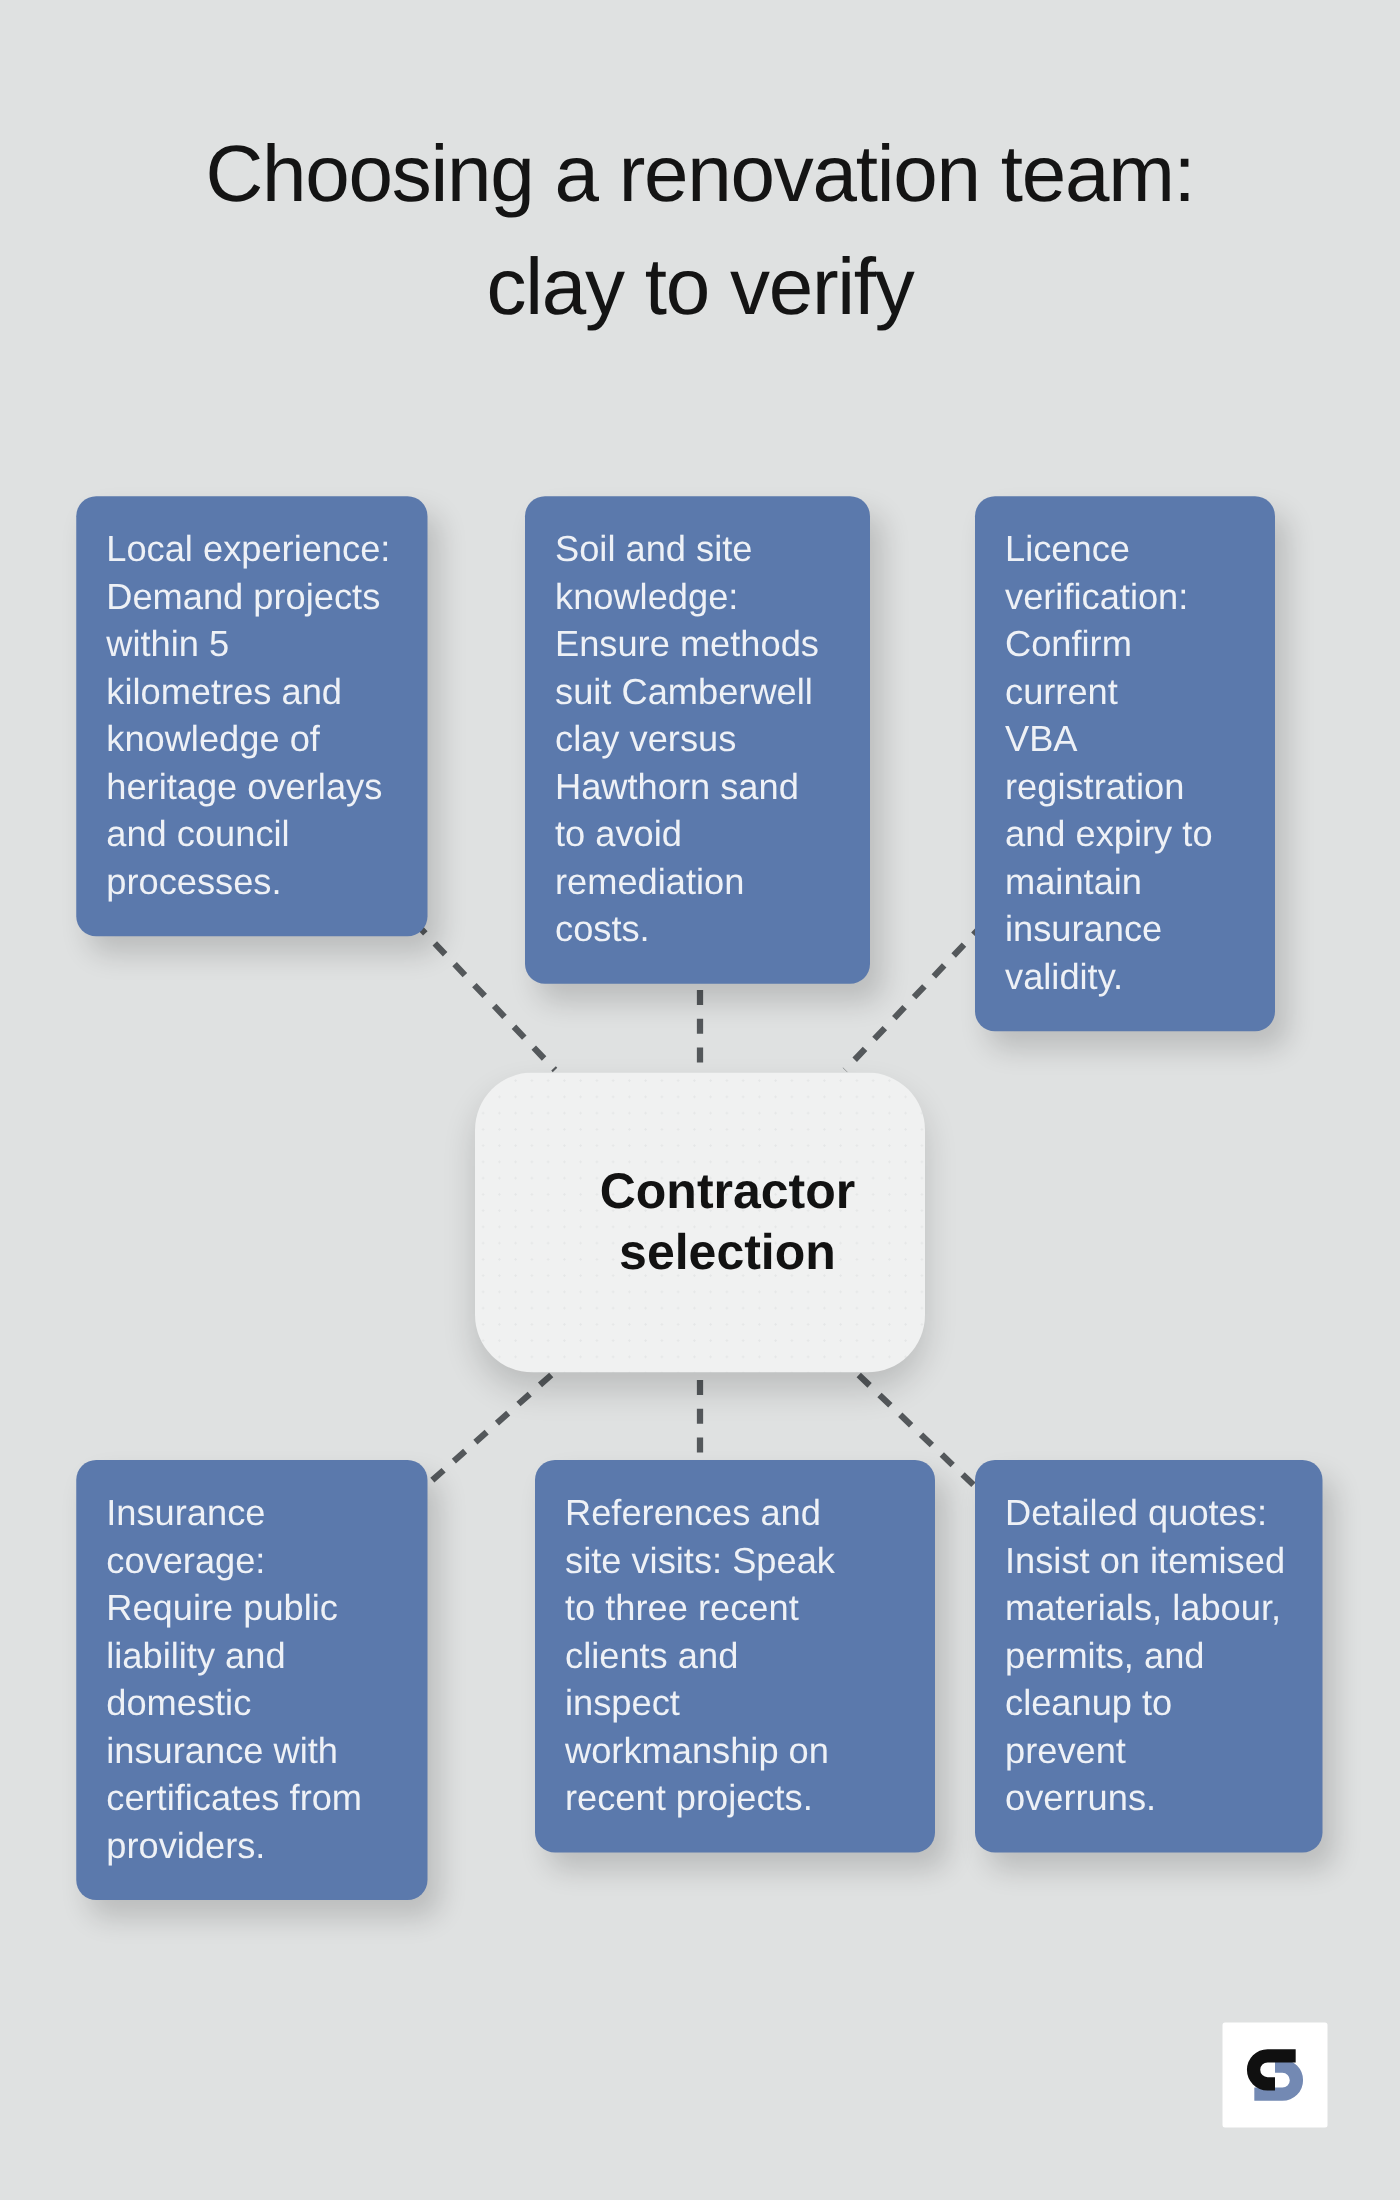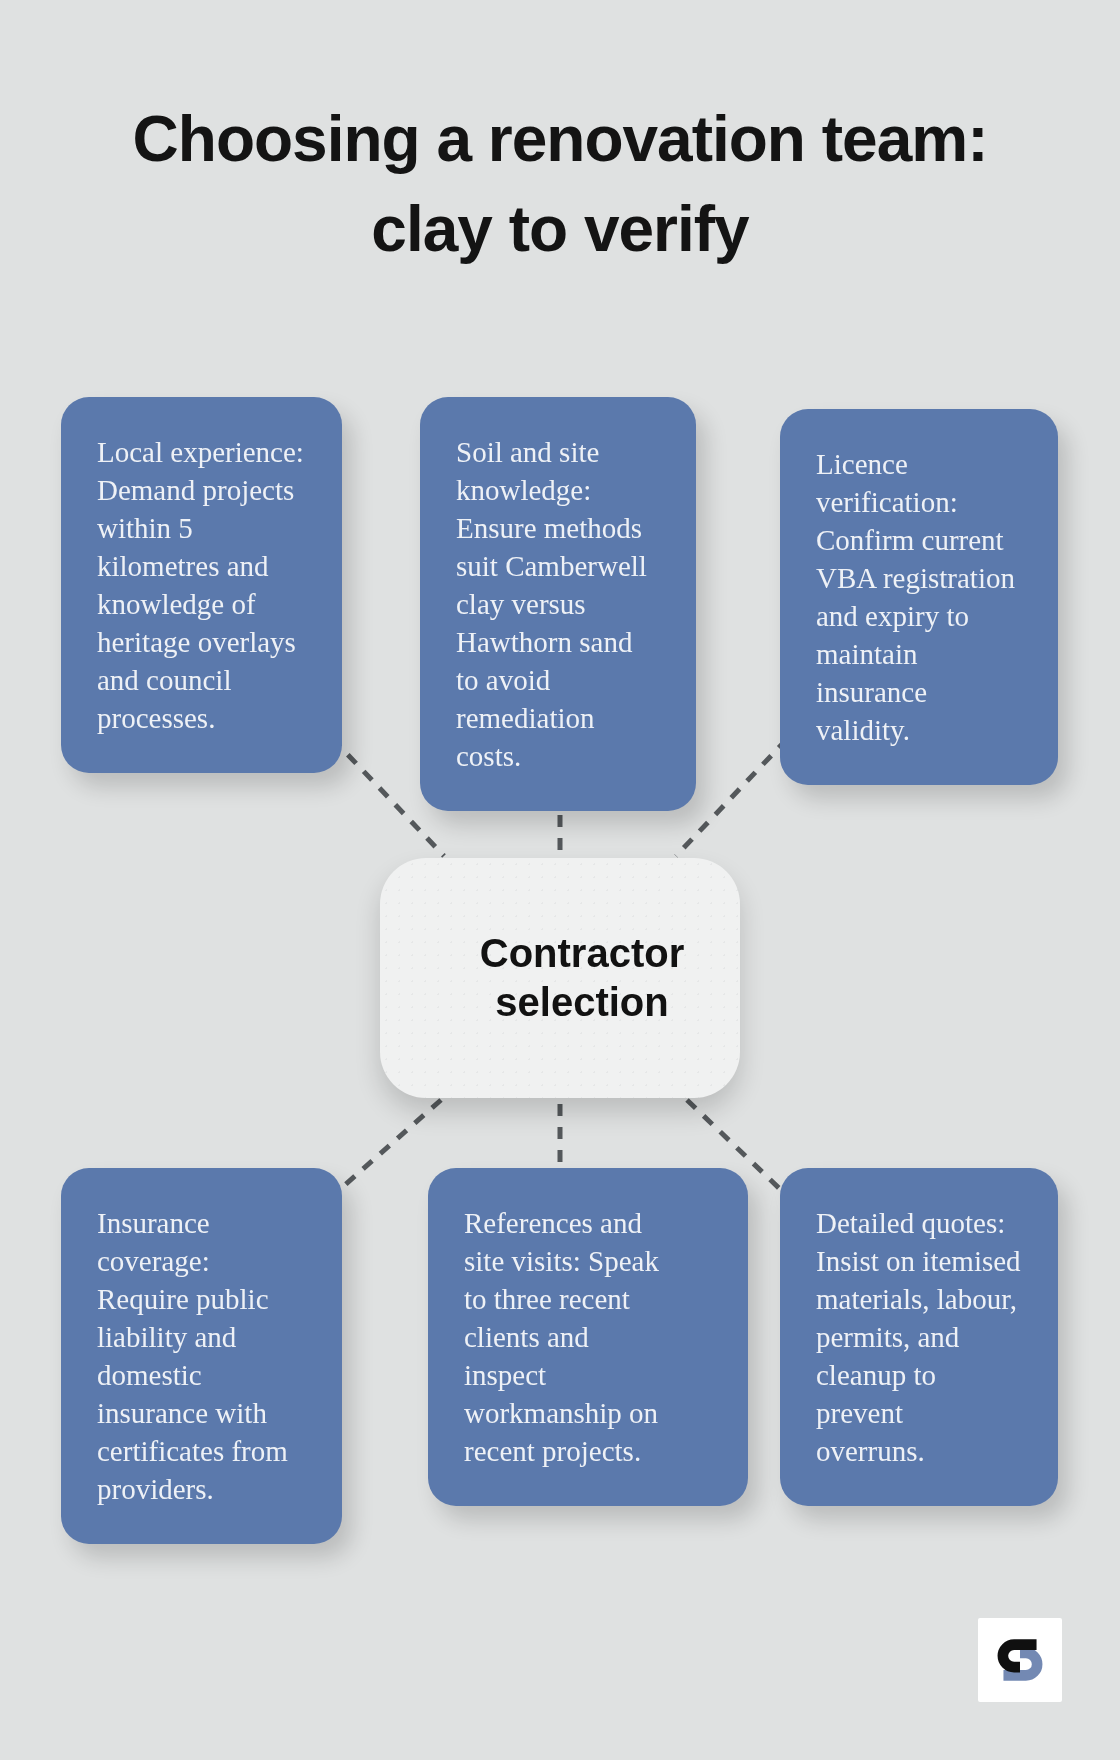--- a/index.html
+++ b/index.html
@@ -20,50 +20,49 @@
     width:1120px;height:1760px;
     background:var(--background);
     overflow:hidden;
   }
   .title{
     position:absolute;
     top:94px;left:0;right:0;
     margin:0;
     text-align:center;
     font-size:64px;
-    font-weight:700;
+    font-weight:400;
     line-height:90px;
     letter-spacing:-1px;
     color:var(--title);
   }
   .title span{display:block;}
   .connectors{
     position:absolute;
     left:0;top:0;
     width:1120px;height:1760px;
   }
   .node{
     position:absolute;
     background:var(--node-fill);
-    border-radius:28px;
+    border-radius:16px;
     box-shadow:10px 14px 22px rgba(0,0,0,0.16);
     box-sizing:border-box;
-    padding:36px;
-    font-family:Liberation Serif, serif;
+    padding:24px;
   }
   .node p{
     margin:0;
     color:var(--node-text);
     font-size:29px;
     line-height:38px;
     white-space:pre-line;
   }
   .n1{left:61px;top:397px;width:281px;}
   .n2{left:420px;top:397px;width:276px;}
-  .n3{left:780px;top:397px;width:278px;margin-top:12px;}
+  .n3{left:780px;top:397px;width:240px;}
   .n4{left:61px;top:1168px;width:281px;}
   .n5{left:428px;top:1168px;width:320px;}
   .n6{left:780px;top:1168px;width:278px;}
   .center-node{
     position:absolute;
     left:380px;top:858px;
     width:360px;height:240px;
     background:var(--center-fill);
     background-image:radial-gradient(rgba(90,100,110,0.07) 1px, transparent 1px);
     background-size:13px 13px;

